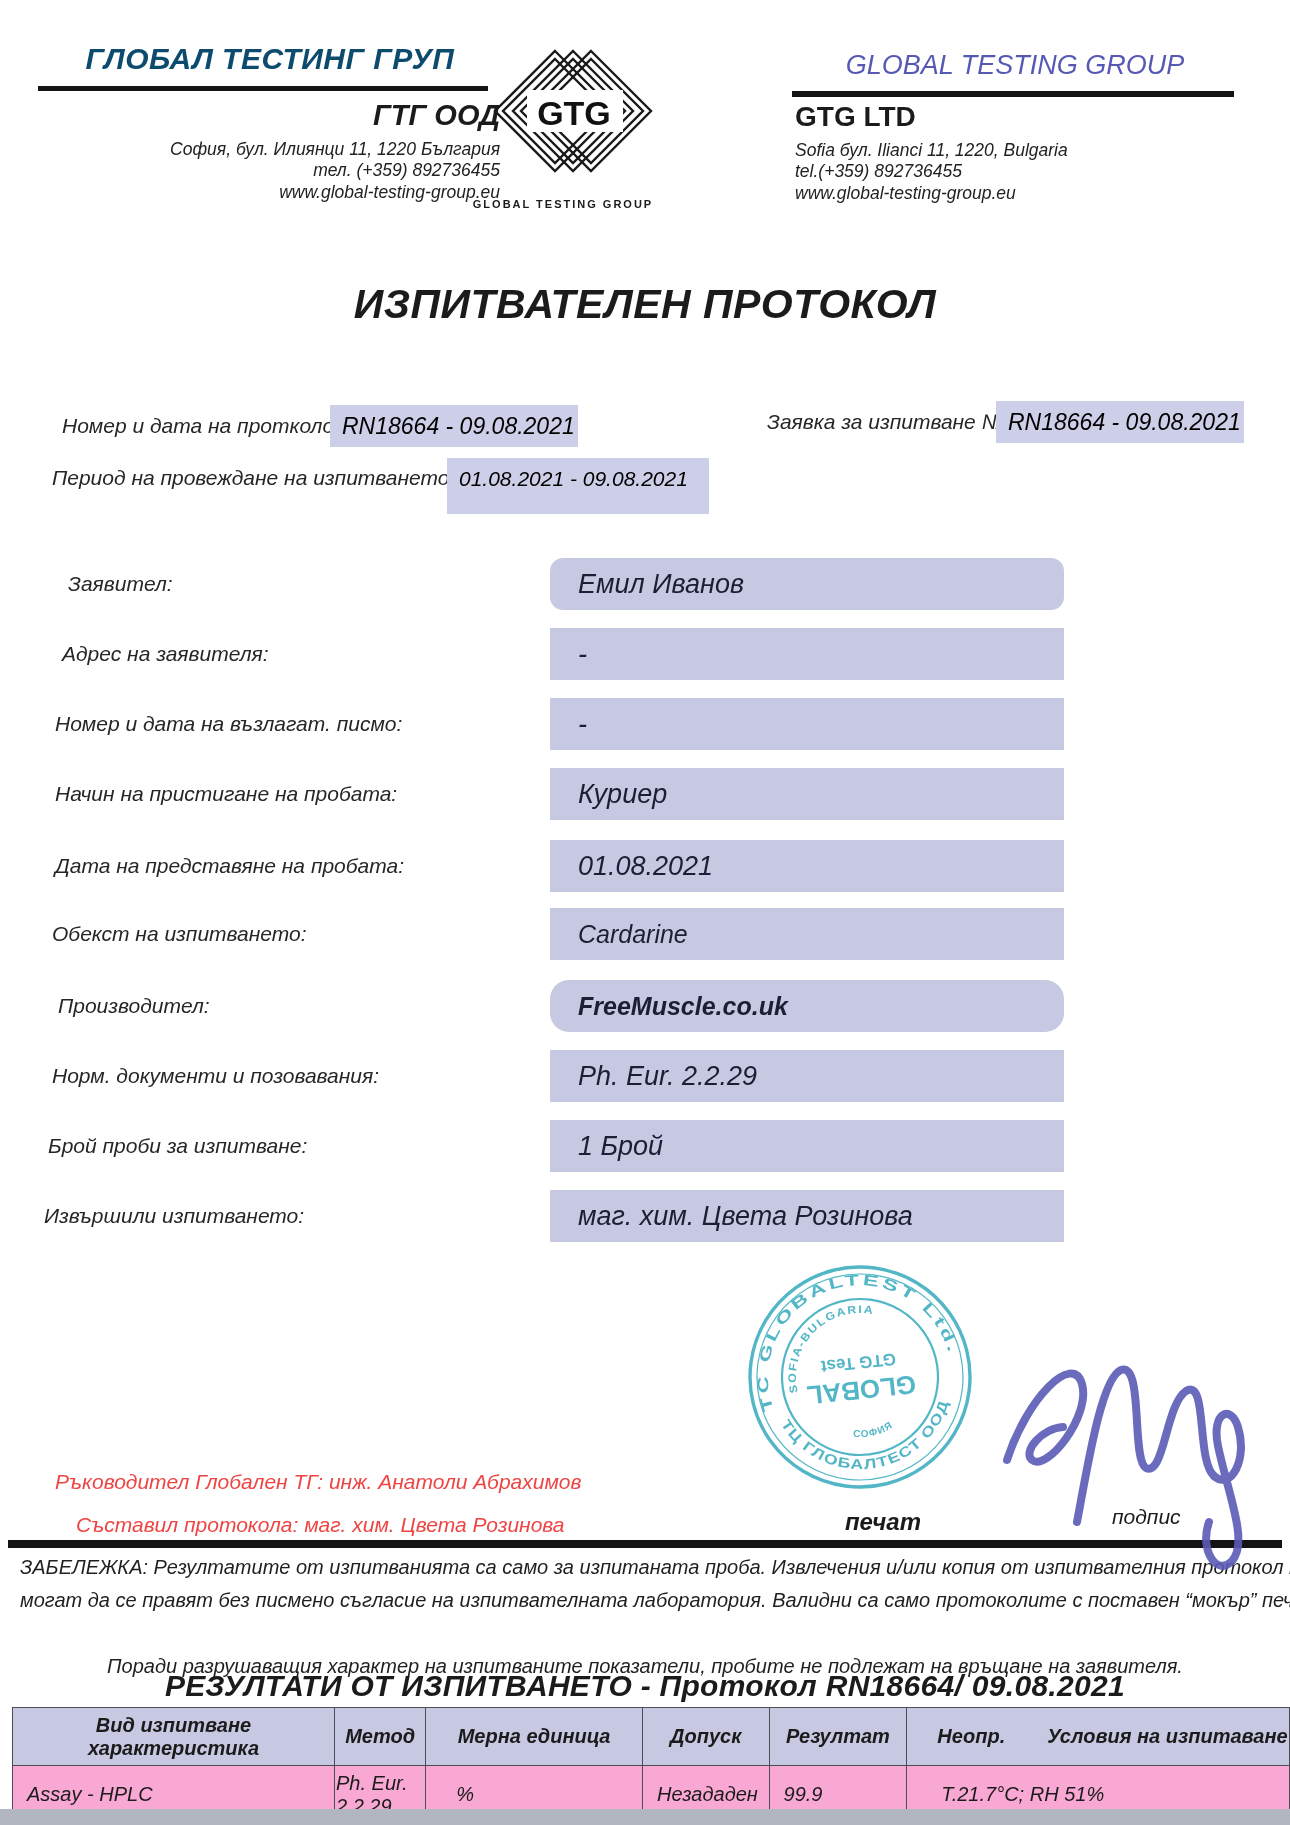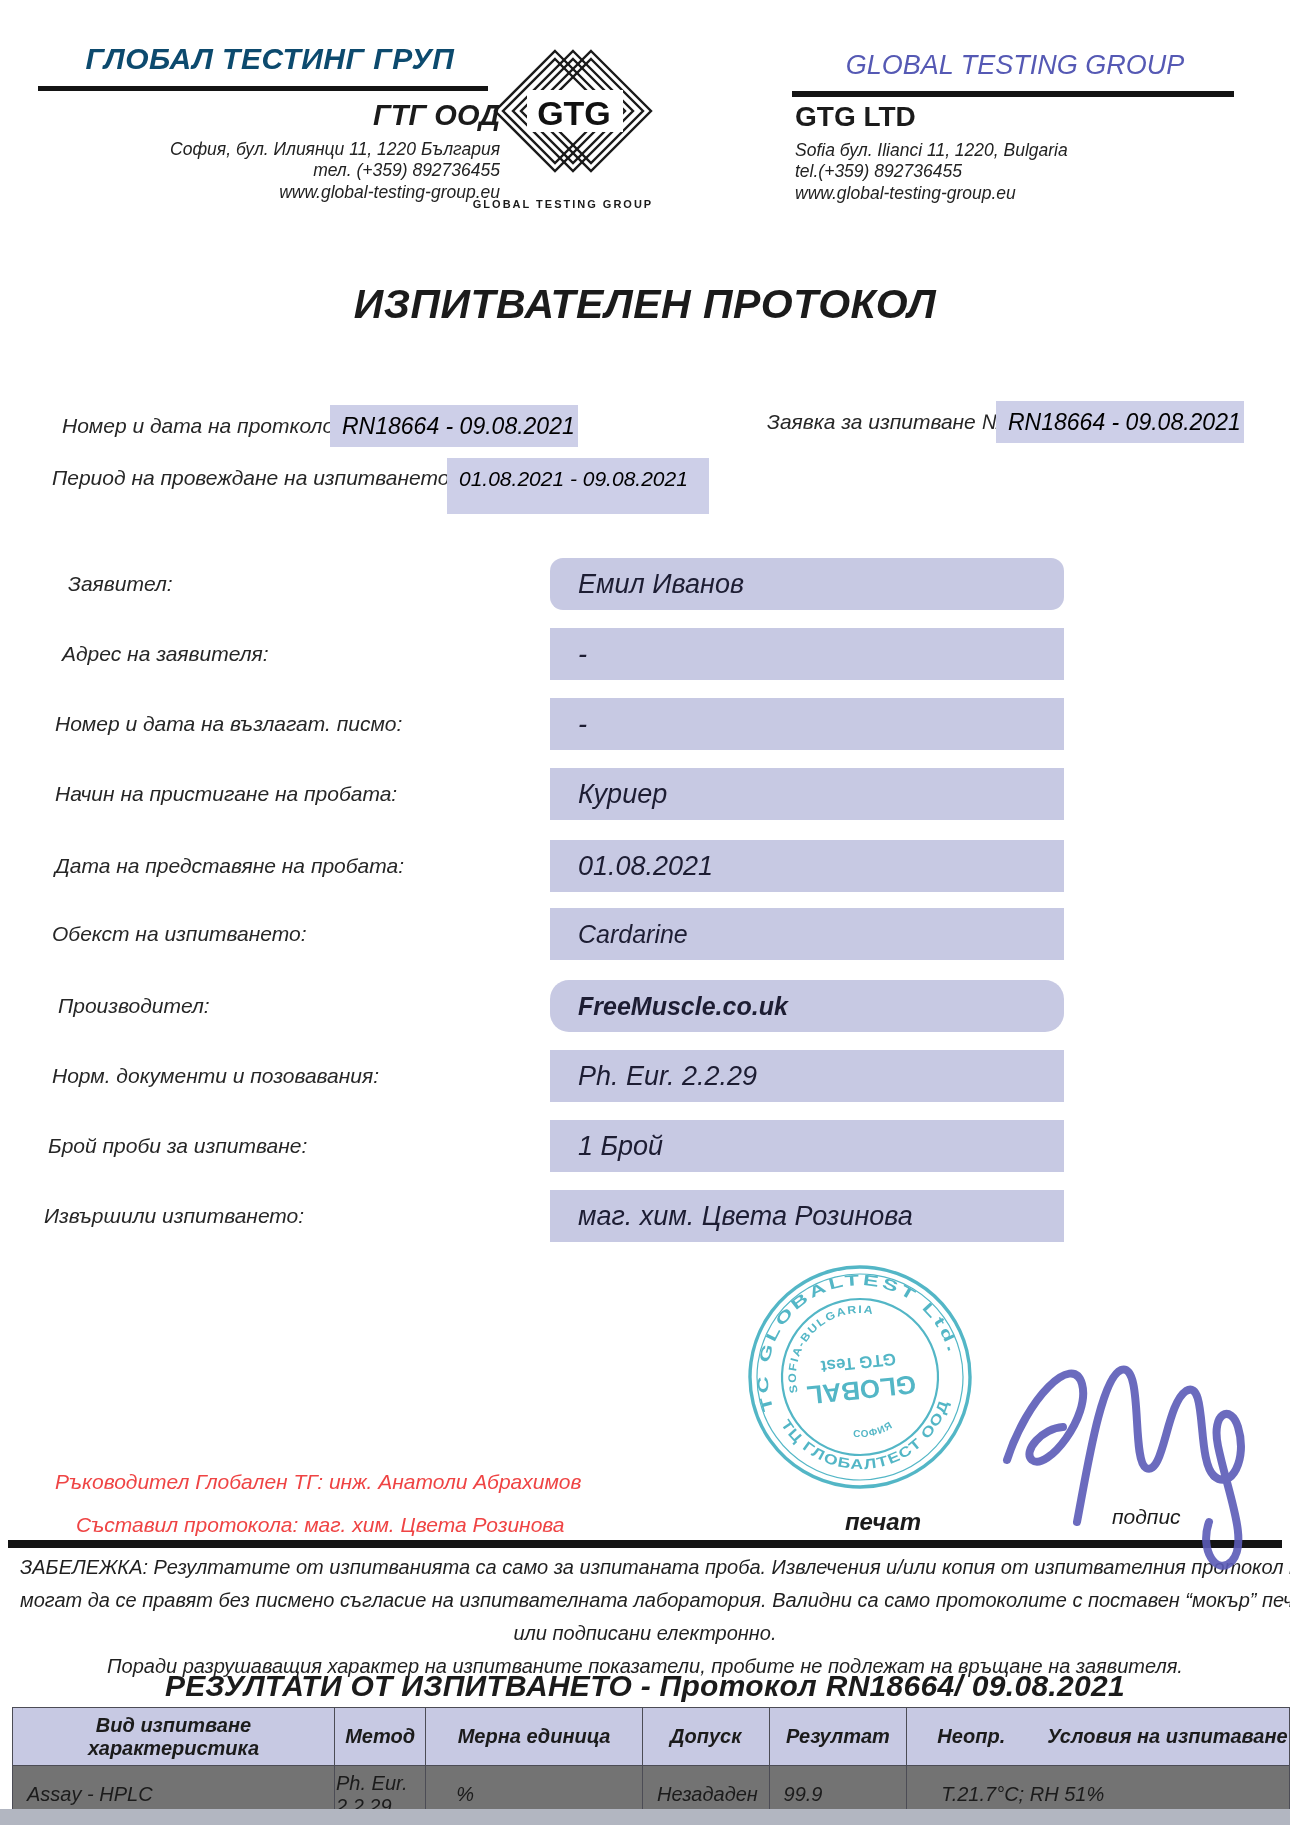--- a/index.html
+++ b/index.html
@@ -38,21 +38,21 @@
   
   .note{left:20px;width:1250px;font-size:20px;font-style:italic;text-align:center;color:#1f1f1f;white-space:nowrap;}
 
   
   .results-heading{left:0;top:1669px;width:1290px;font-size:30px;font-weight:bold;font-style:italic;text-align:center;letter-spacing:.3px;}
   table.res{position:absolute;left:12px;top:1707px;border-collapse:collapse;table-layout:fixed;font-style:italic;}
   table.res td{border:1.6px solid #4c4c55;height:55px;font-size:20px;overflow:hidden;}
   .res thead td{background:#c7c9e3;font-weight:bold;text-align:center;}
   .res .hdr-last{text-align:left;padding-left:30px;}
   .res .hdr-last .gap{display:inline-block;width:42px;}
-  .res tbody td{background:#737373;}
+  .res tbody td{background:#f9a8d4;}
   .c-char{width:325px;} .c-met{width:89px;} .c-unit{width:219px;} .c-tol{width:124px;} .c-res{width:136px;} .c-cond{width:360px;}
   .pad14{padding-left:14px;} .pad30{padding-left:30px;} .pad34{padding-left:34px;}
   .method-cell{font-size:17px;line-height:1.12;}
   .bottom-strip{left:0;top:1809px;width:1290px;height:16px;background:#b2b6c1;}
 </style>
 </head>
 <body>
 
 <div class="page">
 
@@ -170,21 +170,20 @@
   </svg>
 
   <div class="abs sign-line" style="left:55px;top:1470px;">Ръководител Глобален ТГ: инж. Анатоли Абрахимов</div>
   <div class="abs sign-line" style="left:55px;top:1513px;margin-left:21px;">Съставил протокола: маг. хим. Цвета Розинова</div>
   <div class="abs stamp-label">печат</div>
   <div class="abs signature-label">подпис</div>
   <div class="abs divider"></div>
 
   <div class="abs note" style="top:1556px;">ЗАБЕЛЕЖКА: Резултатите от изпитванията са само за изпитаната проба. Извлечения и/или копия от изпитвателния протокол не</div>
   <div class="abs note" style="top:1589px;">могат да се правят без писмено съгласие на изпитвателната лаборатория. Валидни са само протоколите с поставен “мокър” печат</div>
-  <div class="abs note" style="top:1622px;">или подписани електронно.</div>
   <div class="abs note" style="top:1655px;">Поради разрушаващия характер на изпитваните показатели, пробите не подлежат на връщане на заявителя.</div>
 
   <div class="abs results-heading">РЕЗУЛТАТИ ОТ ИЗПИТВАНЕТО  - Протокол RN18664/ 09.08.2021</div>
 
   <table class="res">
     <thead>
       <tr>
         <td class="c-char">Вид изпитване характеристика</td>
         <td class="c-met">Метод</td>
         <td class="c-unit">Мерна единица</td>

